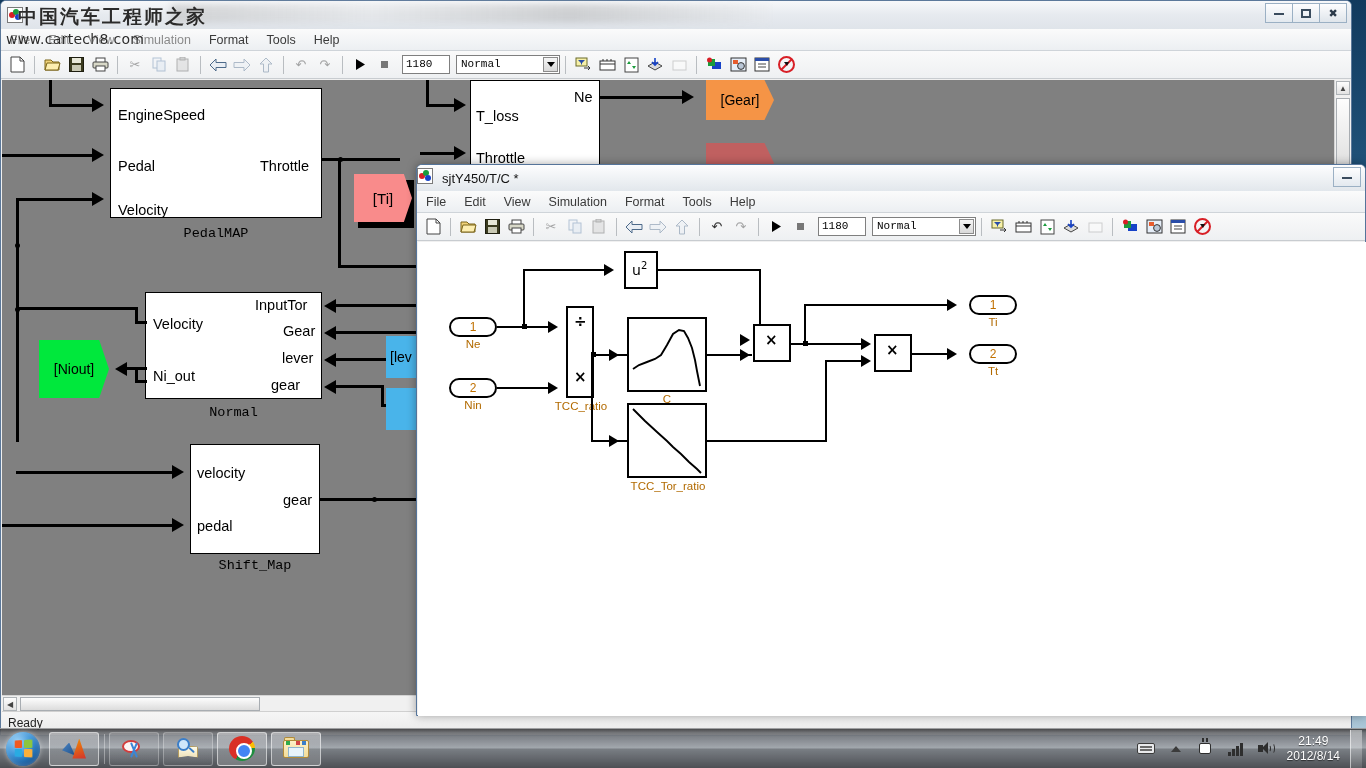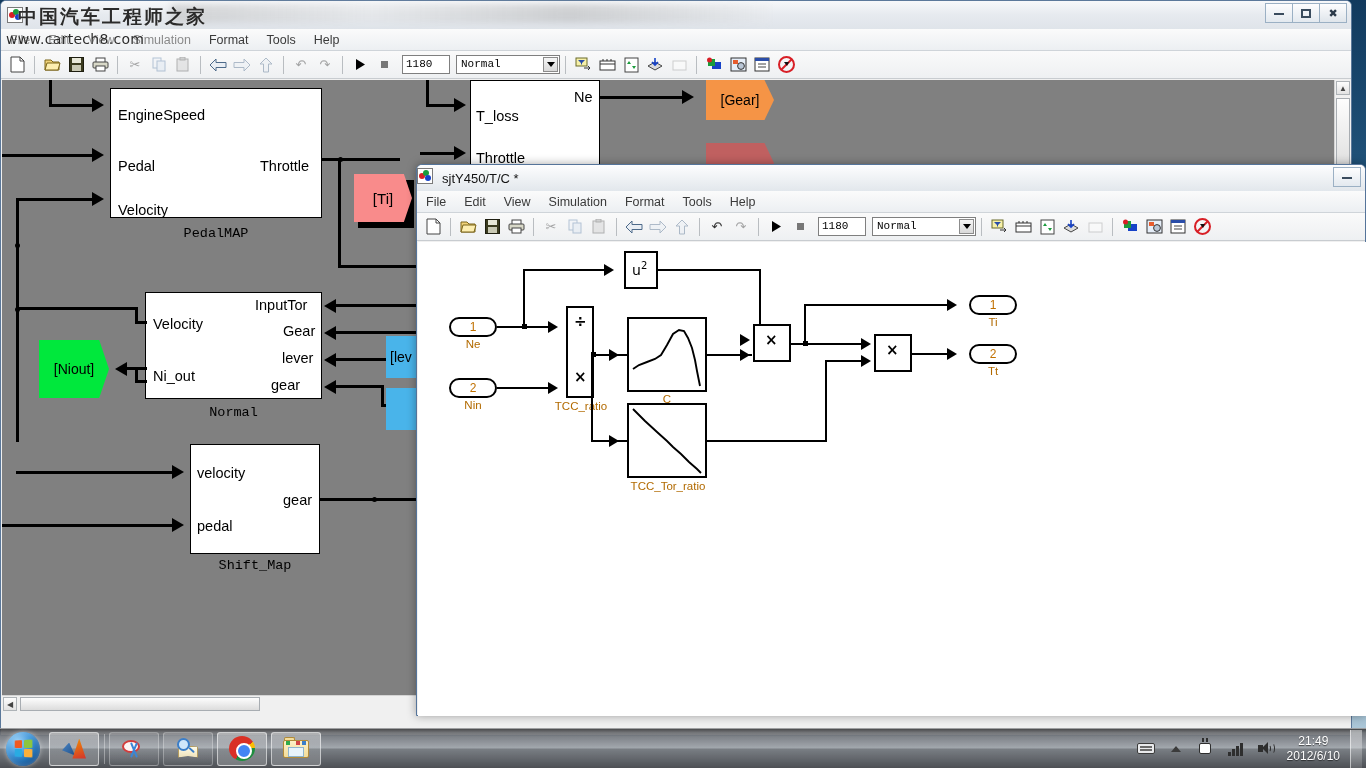--- a/index.html
+++ b/index.html
@@ -588,20 +588,23 @@
 
   <div class="vscroll">
     <div class="sbtn" style="position:absolute;top:0;left:0;">▲</div>
     <div class="sthumb" style="top:18px;left:1px;width:14px;height:78px;"></div>
     <div class="sbtn" style="position:absolute;bottom:0;left:0;">▼</div>
   </div>
   <div class="hscroll">
     <div class="sbtn" style="position:absolute;left:0;top:0;">◀</div>
     <div class="sthumb" style="left:18px;top:1px;width:240px;height:14px;"></div>
   </div>
+  <div class="statusbar">
+    <span>Ready</span>
+  </div>
 </div>
 
 <div class="watermark-top">中国汽车工程师之家</div>
 <div class="watermark-sub">www.cartech8.com</div>
 
 <div id="fgwin">
 
   <div class="titlebar">
     <div class="title-icon">
       <span class="mlicon"><i class="r"></i><i class="g"></i><i class="b"></i></span>
@@ -927,17 +930,17 @@
     <div class="trayicon">
       <span class="tray-vol">
           <span class="spk"></span>
           <span class="cone"></span>
           <span class="w1"></span>
           <span class="w2"></span>
         </span>
     </div>
     <div id="clock">
       <div>21:49</div>
-      <div>2012/6/10</div>
+      <div>2012/8/14</div>
     </div>
     <div id="showdesk"></div>
   </div>
 </div>
 
 </body></html>

